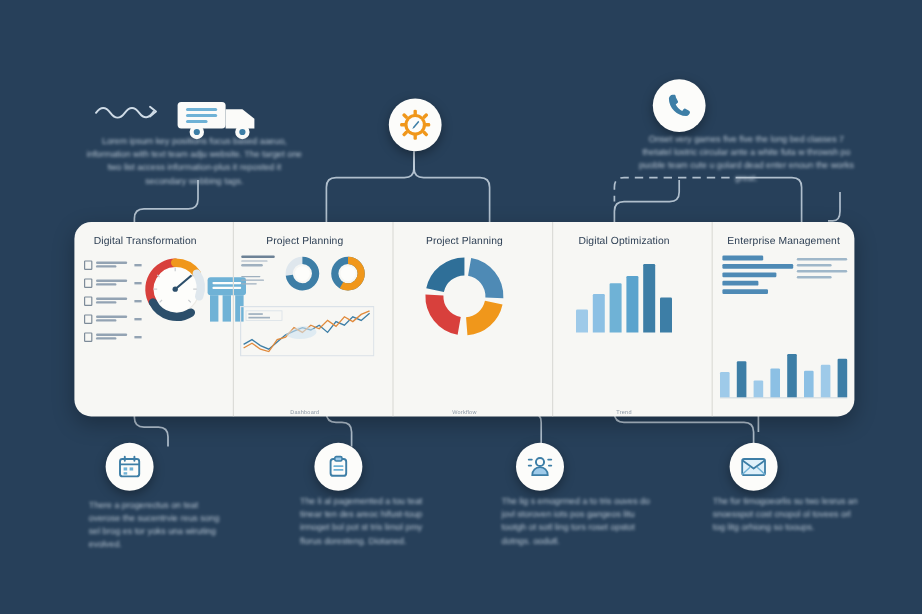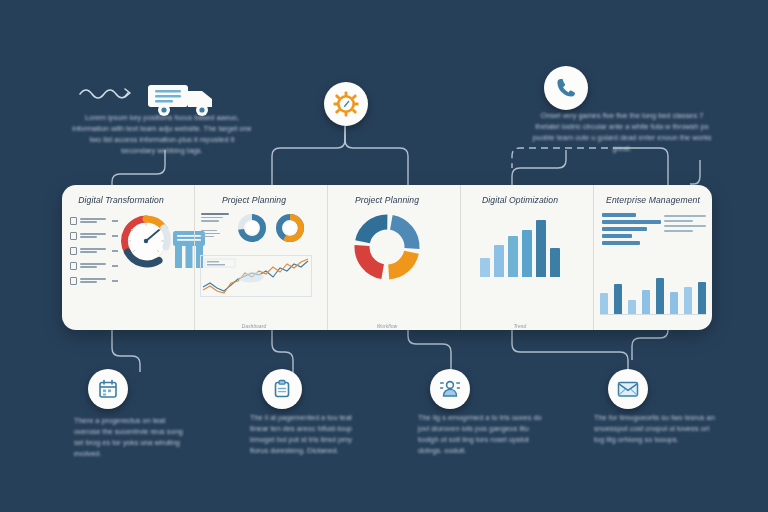--- a/index.html
+++ b/index.html
@@ -11,24 +11,24 @@
   }
   #stage{position:absolute;inset:0;}
 
   
   #wires{position:absolute;left:0;top:0;width:768px;height:512px;}
   .wire{fill:none;stroke:#c9d6e2;stroke-width:1.4;opacity:.85;}
   .wire-dash{stroke-dasharray:7 5;}
 
   
   .strip{
-    position:absolute;left:62px;top:185px;width:650px;height:145px;
+    position:absolute;left:62px;top:185px;width:650px;height:162px;
     background:#f7f7f4;border-radius:14px;
     box-shadow:0 6px 18px rgba(0,0,0,.28);
-    display:flex;overflow:hidden;font-style:italic;
+    display:flex;overflow:hidden;
   }
   .card{flex:1;position:relative;padding:10px 6px 6px;box-sizing:border-box;}
   .card + .card{border-left:1px solid #dcdcd8;margin-left:14px;}
   .card-title{
     text-align:center;font-size:8.6px;color:#2b3d52;letter-spacing:.1px;
     white-space:nowrap;overflow:hidden;text-overflow:ellipsis;
   }
   .card-body{position:absolute;left:0;right:0;top:26px;bottom:6px;}
   .card-cap{
     position:absolute;left:0;right:0;bottom:1px;text-align:center;

